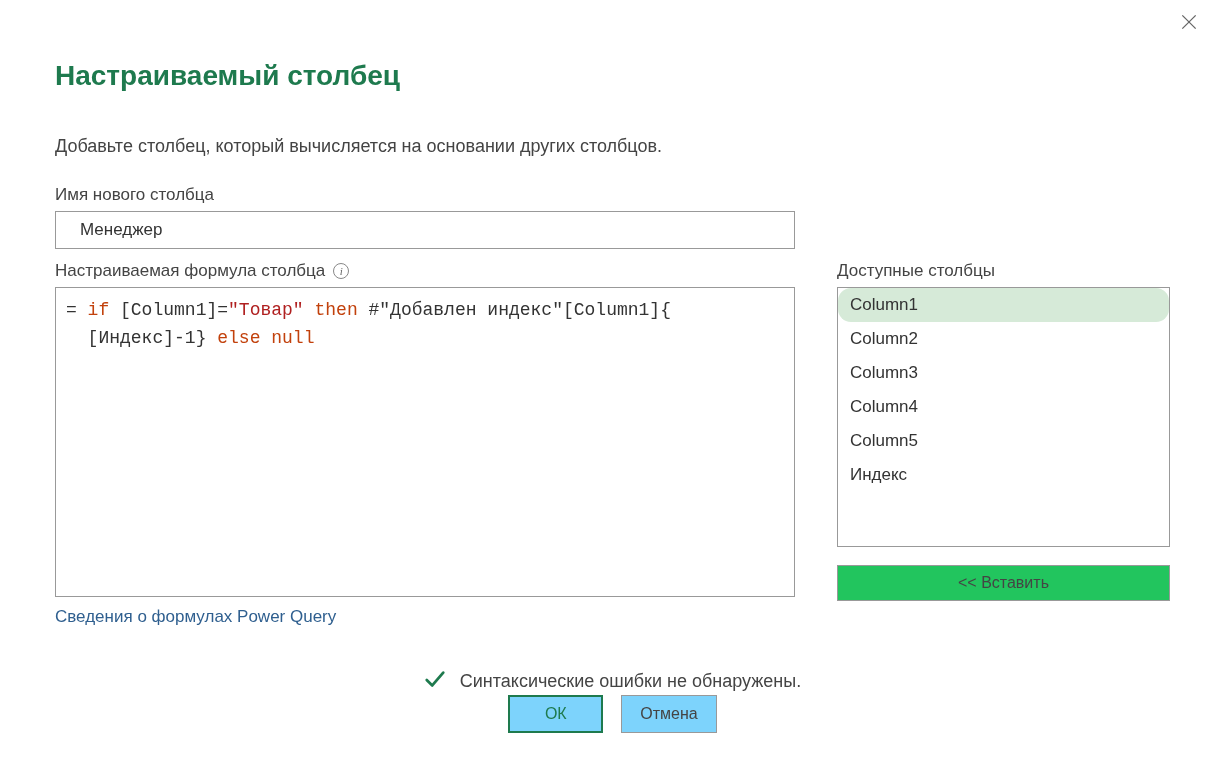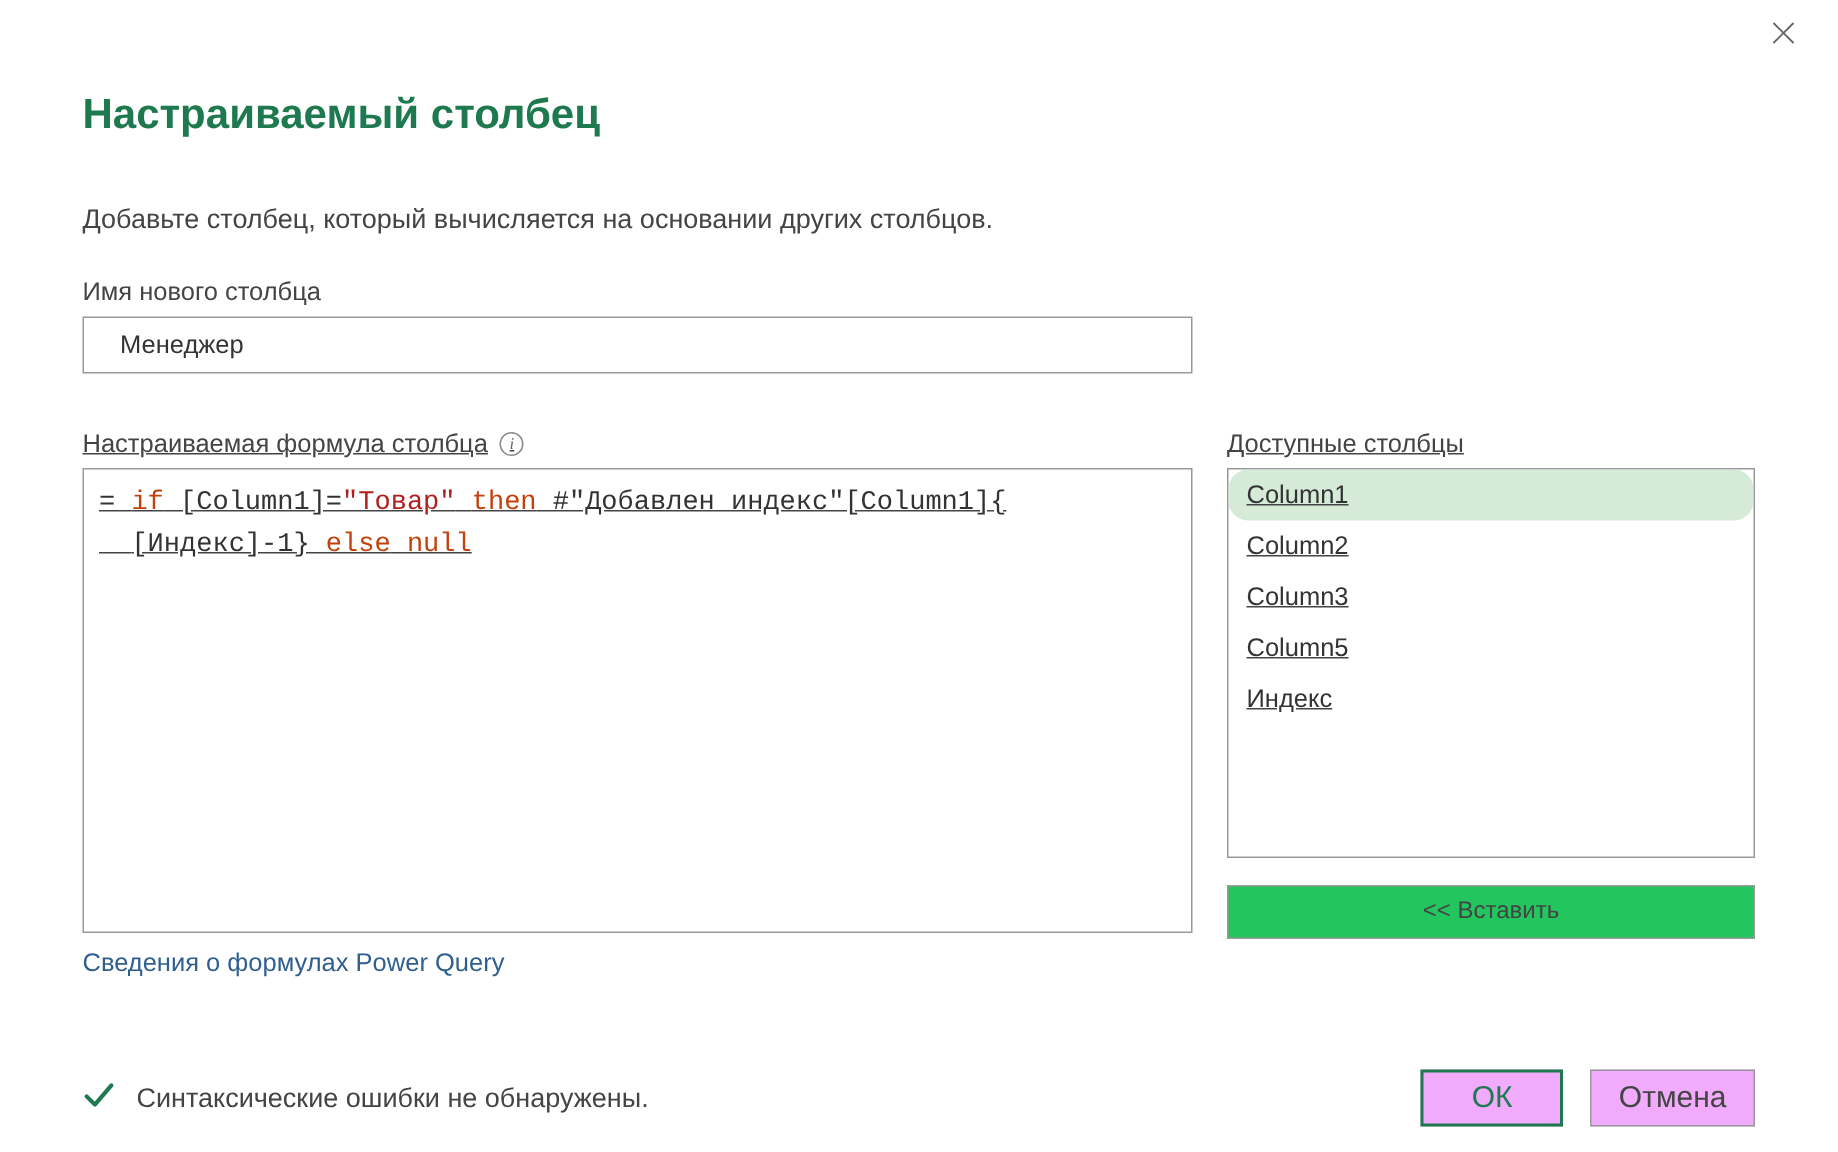--- a/index.html
+++ b/index.html
@@ -65,23 +65,22 @@
     width: 740px;
     height: 38px;
     border: 1px solid #999;
     padding: 0 24px;
     font-size: 17px;
     color: #333;
     outline: none;
   }
   .columns-row {
     display: flex;
-    gap: 23px;
-    margin-top: 37px;
-    text-decoration: underline;
+    gap: 42px;
+    margin-top: 12px;
   }
   .left-col { width: 740px; }
   .right-col { width: 355px; }
   .formula-box {
     width: 740px;
     height: 310px;
     border: 1px solid #999;
     padding: 8px 10px;
     font-family: Consolas, "Courier New", monospace;
     font-size: 18px;
@@ -121,43 +120,43 @@
     border: 1px solid #999;
     background: #22c55e;
     font-size: 16px;
     color: #444;
     cursor: pointer;
   }
   .footer {
     position: absolute;
     left: 55px;
     right: 55px;
-    bottom: 17px;
-    display: flex;
-    align-items: center;
-    justify-content: space-between;
+    bottom: 35px;
+    display: flex;
+    align-items: center;
+    flex-direction: column;
   }
   .status {
     display: flex;
     align-items: center;
     gap: 14px;
     font-size: 18px;
     color: #444;
   }
   .check-icon {
     color: #1e7a4e;
   }
   .check-icon svg { width: 22px; height: 22px; }
   .buttons { display: flex; gap: 18px; }
   .btn {
     min-width: 95px;
     height: 38px;
     border: 1px solid #999;
-    background: #f0abfc;
-    font-size: 20px;
+    background: #7dd3fc;
+    font-size: 16px;
     color: #444;
     cursor: pointer;
     padding: 0 18px;
   }
   .btn.primary {
     border: 2px solid #1e7a4e;
     color: #1e7a4e;
   }
   
   .formula-box::-webkit-scrollbar { width: 16px; }
@@ -192,20 +191,21 @@
   <span>[Индекс]-1} </span><span class="kw">else</span><span> </span><span class="kw">null</span></div>
       <a class="help-link">Сведения о формулах Power Query</a>
     </div>
 
     <div class="right-col">
       <div class="field-label">Доступные столбцы</div>
       <div class="avail-list">
         <div class="avail-item selected">Column1</div>
         <div class="avail-item">Column2</div>
         <div class="avail-item">Column3</div>
+        <div class="avail-item">Column4</div>
         <div class="avail-item">Column5</div>
         <div class="avail-item">Индекс</div>
       </div>
       <button class="insert-btn">&lt;&lt; Вставить</button>
     </div>
   </div>
 
   <div class="footer">
     <div class="status">
       <span class="check-icon">

